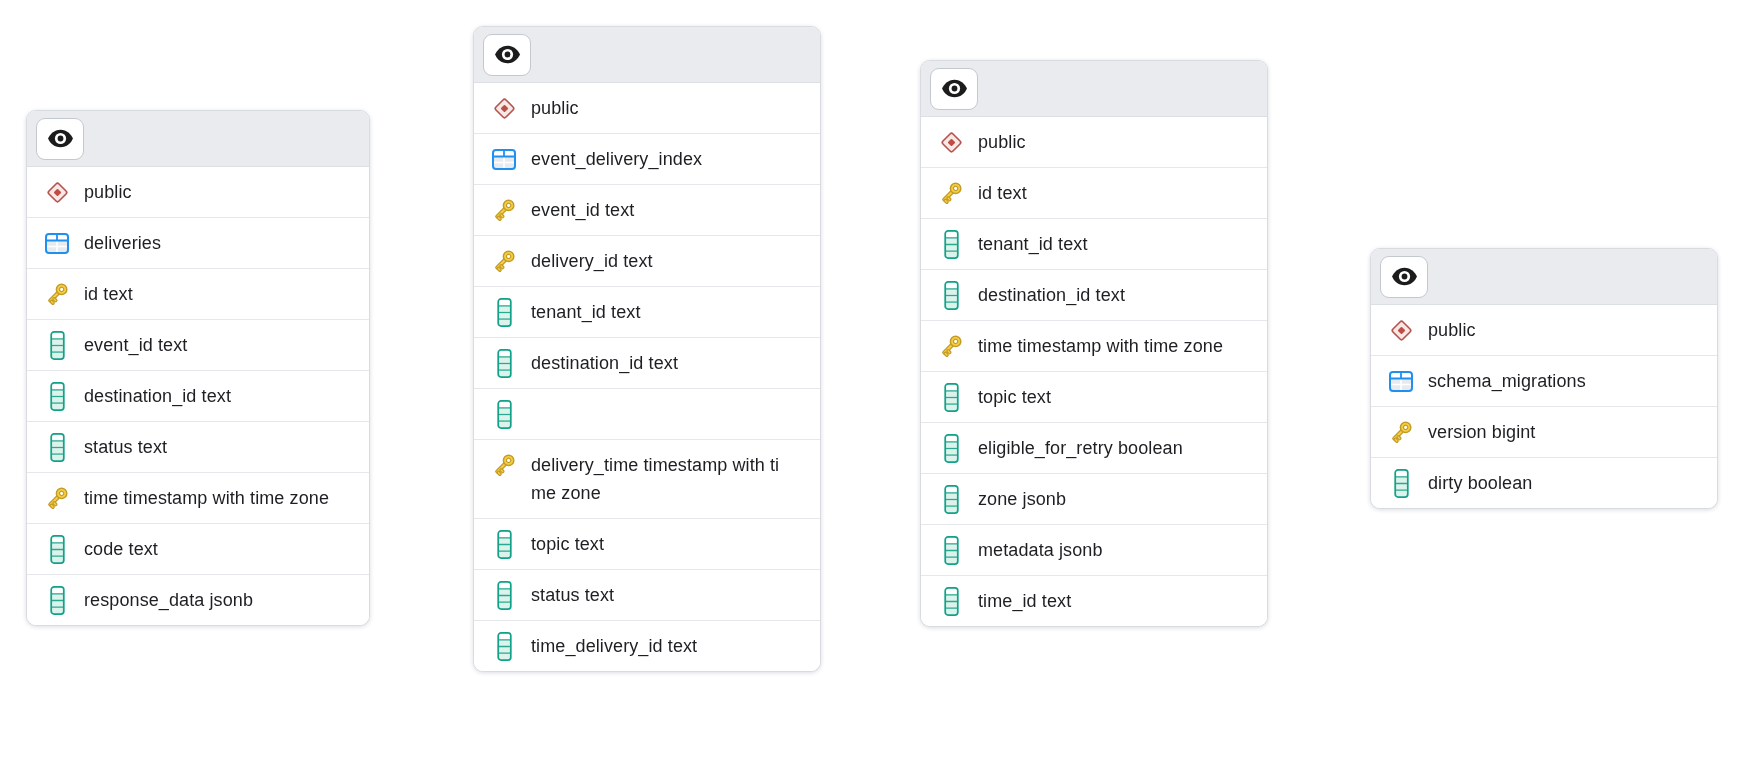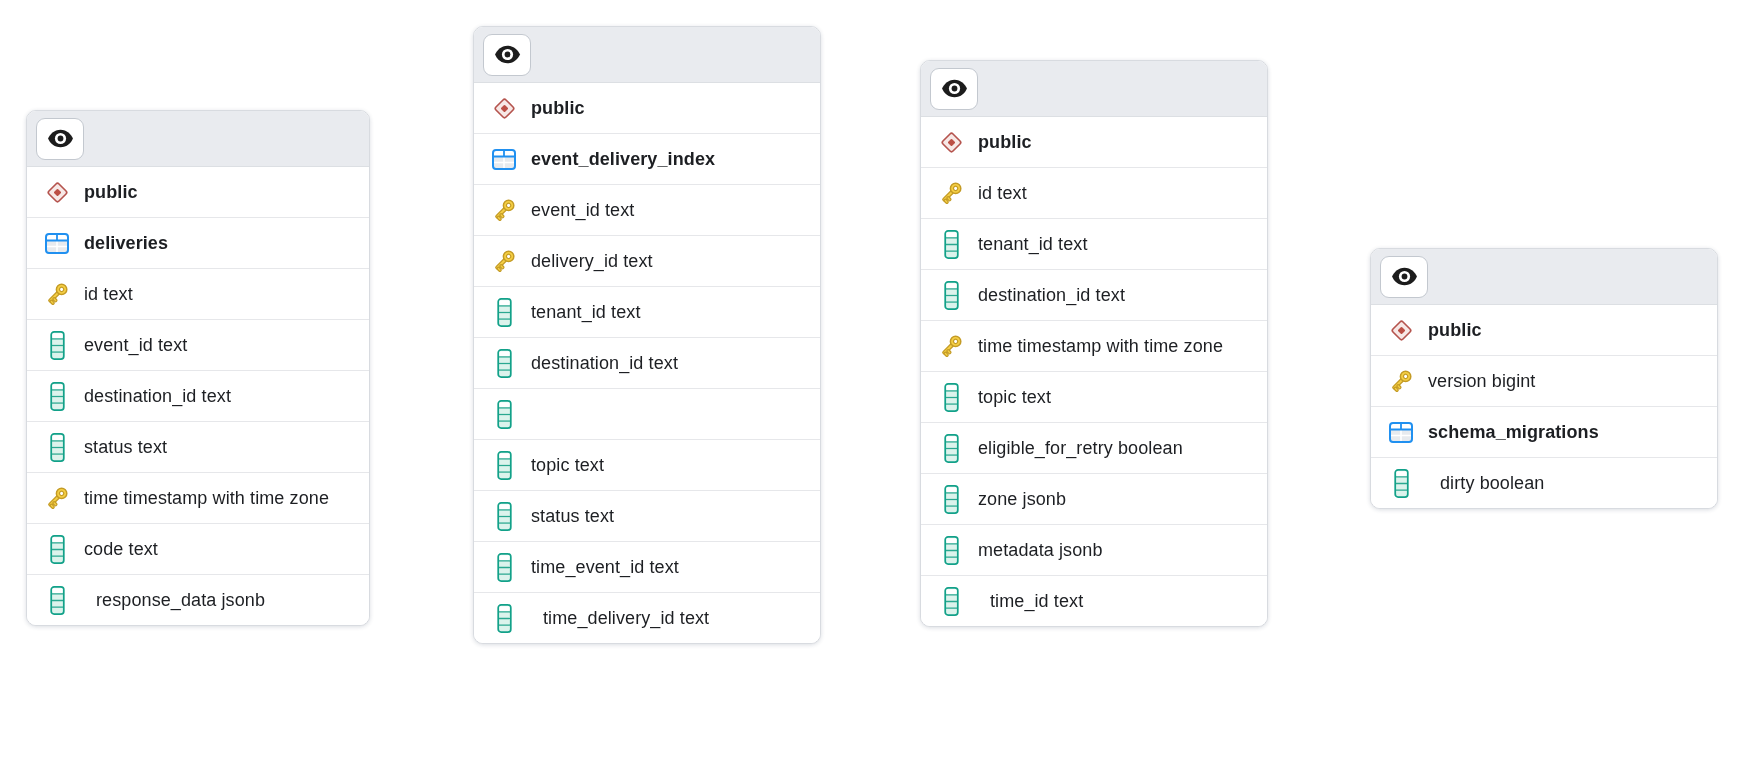--- a/index.html
+++ b/index.html
@@ -25,30 +25,30 @@
     border:1.5px solid #c3c8cf;border-radius:9px;
     display:flex;align-items:center;justify-content:center;
     cursor:pointer;padding:0;box-sizing:border-box;
   }
   .row{
     display:flex;align-items:flex-start;
     border-bottom:1px solid #e6e7ea;
     padding:11px 10px 11px 0;box-sizing:border-box;min-height:50px;
     background:#ffffff;
   }
-  .rows .row:last-child{border-bottom:none;gap:12px;}
+  .rows .row:last-child{border-bottom:none;}
   .icon-slot{
     width:34px;min-width:34px;margin-left:13px;margin-right:10px;
     height:28px;display:flex;align-items:center;justify-content:center;
   }
   .row-label{
     font-size:18px;line-height:28px;letter-spacing:.1px;
     word-break:break-all;max-width:250px;color:#1d1f23;
   }
-  .bold{font-weight:bold;}
+  .bold{font-weight:normal;}
 </style>
 </head>
 <body>
 
 <div class="canvas" id="diagram-canvas">
     <div class="card" style="left: 26px; top: 110px; width: 344px;">
     <div class="card-header">
       <button class="eye-btn">
         <span style="display:flex;">
           <svg width="27" height="21" viewBox="0 0 26 20">
@@ -280,20 +280,35 @@
       <svg width="15" height="29" viewBox="0 0 15 30">
         <rect x="1" y="1" width="13" height="28" rx="3" fill="#dcf3ec" stroke="#12a189" stroke-width="1.8"></rect>
         <rect x="2.2" y="2.2" width="10.6" height="5.4" rx="1.5" fill="#ffffff"></rect>
         <line x1="1.8" y1="8.2" x2="13.2" y2="8.2" stroke="#2aa890" stroke-width="1.3"></line>
         <line x1="1.8" y1="15" x2="13.2" y2="15" stroke="#2aa890" stroke-width="1.3"></line>
         <line x1="1.8" y1="21.8" x2="13.2" y2="21.8" stroke="#2aa890" stroke-width="1.3"></line>
       </svg>
     </span>
   </div>
         <div class="row">
+    <span class="icon-slot">
+      <svg width="28" height="28" viewBox="0 0 28 28">
+        <g transform="rotate(45 14 14)">
+          <rect x="12.4" y="11.5" width="3.2" height="13.2" rx="1.2" fill="#f6d045" stroke="#c49b25" stroke-width="1.3"></rect>
+          <rect x="14.2" y="18.2" width="4.6" height="2.6" rx="1.2" fill="#f6d045" stroke="#c49b25" stroke-width="1.2"></rect>
+          <rect x="14.2" y="22" width="4.6" height="2.6" rx="1.2" fill="#f6d045" stroke="#c49b25" stroke-width="1.2"></rect>
+          <circle cx="14" cy="7.5" r="5.2" fill="#f6d045" stroke="#c49b25" stroke-width="1.5"></circle>
+          <circle cx="14" cy="7.5" r="2.1" fill="#ffffff" stroke="#c49b25" stroke-width="1.2"></circle>
+        </g>
+      </svg>
+    </span>
+
+    <span class="row-label"><span>delivery_time</span> <span>timestamp with time zone</span></span>
+  </div>
+        <div class="row">
 
     <span class="icon-slot">
       <svg width="15" height="29" viewBox="0 0 15 30">
         <rect x="1" y="1" width="13" height="28" rx="3" fill="#dcf3ec" stroke="#12a189" stroke-width="1.8"></rect>
         <rect x="2.2" y="2.2" width="10.6" height="5.4" rx="1.5" fill="#ffffff"></rect>
         <line x1="1.8" y1="8.2" x2="13.2" y2="8.2" stroke="#2aa890" stroke-width="1.3"></line>
         <line x1="1.8" y1="15" x2="13.2" y2="15" stroke="#2aa890" stroke-width="1.3"></line>
         <line x1="1.8" y1="21.8" x2="13.2" y2="21.8" stroke="#2aa890" stroke-width="1.3"></line>
       </svg>
     </span>
@@ -304,33 +319,20 @@
     <span class="icon-slot">
       <svg width="15" height="29" viewBox="0 0 15 30">
         <rect x="1" y="1" width="13" height="28" rx="3" fill="#dcf3ec" stroke="#12a189" stroke-width="1.8"></rect>
         <rect x="2.2" y="2.2" width="10.6" height="5.4" rx="1.5" fill="#ffffff"></rect>
         <line x1="1.8" y1="8.2" x2="13.2" y2="8.2" stroke="#2aa890" stroke-width="1.3"></line>
         <line x1="1.8" y1="15" x2="13.2" y2="15" stroke="#2aa890" stroke-width="1.3"></line>
         <line x1="1.8" y1="21.8" x2="13.2" y2="21.8" stroke="#2aa890" stroke-width="1.3"></line>
       </svg>
     </span>
     <span class="row-label"><span>status</span> <span>text</span></span>
-  </div>
-        <div class="row">
-
-    <span class="icon-slot">
-      <svg width="15" height="29" viewBox="0 0 15 30">
-        <rect x="1" y="1" width="13" height="28" rx="3" fill="#dcf3ec" stroke="#12a189" stroke-width="1.8"></rect>
-        <rect x="2.2" y="2.2" width="10.6" height="5.4" rx="1.5" fill="#ffffff"></rect>
-        <line x1="1.8" y1="8.2" x2="13.2" y2="8.2" stroke="#2aa890" stroke-width="1.3"></line>
-        <line x1="1.8" y1="15" x2="13.2" y2="15" stroke="#2aa890" stroke-width="1.3"></line>
-        <line x1="1.8" y1="21.8" x2="13.2" y2="21.8" stroke="#2aa890" stroke-width="1.3"></line>
-      </svg>
-    </span>
-    <span class="row-label"><span>time_event_id</span> <span>text</span></span>
   </div>
         <div class="row">
 
     <span class="icon-slot">
       <svg width="15" height="29" viewBox="0 0 15 30">
         <rect x="1" y="1" width="13" height="28" rx="3" fill="#dcf3ec" stroke="#12a189" stroke-width="1.8"></rect>
         <rect x="2.2" y="2.2" width="10.6" height="5.4" rx="1.5" fill="#ffffff"></rect>
         <line x1="1.8" y1="8.2" x2="13.2" y2="8.2" stroke="#2aa890" stroke-width="1.3"></line>
         <line x1="1.8" y1="15" x2="13.2" y2="15" stroke="#2aa890" stroke-width="1.3"></line>
         <line x1="1.8" y1="21.8" x2="13.2" y2="21.8" stroke="#2aa890" stroke-width="1.3"></line>
@@ -505,47 +507,47 @@
           <svg width="23" height="23" viewBox="0 0 24 24">
             <g transform="rotate(45 12 12)">
               <rect x="4.6" y="4.6" width="14.8" height="14.8" rx="2.2" fill="#f7e8e6" stroke="#b5544e" stroke-width="1.7"></rect>
               <rect x="9.1" y="9.1" width="5.8" height="5.8" rx="1" fill="#bc4f45"></rect>
             </g>
           </svg>
         </span>
         <span class="row-label bold">public</span>
       </div>
       <div class="row">
-    <span class="icon-slot">
-      <svg width="28" height="28" viewBox="0 0 28 28">
-        <g transform="rotate(45 14 14)">
-          <rect x="12.4" y="11.5" width="3.2" height="13.2" rx="1.2" fill="#f6d045" stroke="#c49b25" stroke-width="1.3"></rect>
-          <rect x="14.2" y="18.2" width="4.6" height="2.6" rx="1.2" fill="#f6d045" stroke="#c49b25" stroke-width="1.2"></rect>
-          <rect x="14.2" y="22" width="4.6" height="2.6" rx="1.2" fill="#f6d045" stroke="#c49b25" stroke-width="1.2"></rect>
-          <circle cx="14" cy="7.5" r="5.2" fill="#f6d045" stroke="#c49b25" stroke-width="1.5"></circle>
-          <circle cx="14" cy="7.5" r="2.1" fill="#ffffff" stroke="#c49b25" stroke-width="1.2"></circle>
-        </g>
-      </svg>
-    </span>
-
-    <span class="row-label"><span>version</span> <span>bigint</span></span>
-  </div>
-    <div class="row">
         <span class="icon-slot">
           <svg width="24" height="21" viewBox="0 0 24 21">
             <rect x="2" y="8" width="20" height="11" fill="#e7eaee"></rect>
             <line x1="12" y1="8" x2="12" y2="19" stroke="#ffffff" stroke-width="1.6"></line>
             <line x1="2" y1="13.5" x2="22" y2="13.5" stroke="#ffffff" stroke-width="1.6"></line>
             <rect x="1" y="1" width="22" height="19" rx="3" fill="none" stroke="#2090f0" stroke-width="2"></rect>
             <line x1="2" y1="7.5" x2="22" y2="7.5" stroke="#2090f0" stroke-width="1.8"></line>
             <line x1="12" y1="2" x2="12" y2="7.5" stroke="#2090f0" stroke-width="1.8"></line>
           </svg>
         </span>
         <span class="row-label bold">schema_migrations</span>
       </div>
+    <div class="row">
+    <span class="icon-slot">
+      <svg width="28" height="28" viewBox="0 0 28 28">
+        <g transform="rotate(45 14 14)">
+          <rect x="12.4" y="11.5" width="3.2" height="13.2" rx="1.2" fill="#f6d045" stroke="#c49b25" stroke-width="1.3"></rect>
+          <rect x="14.2" y="18.2" width="4.6" height="2.6" rx="1.2" fill="#f6d045" stroke="#c49b25" stroke-width="1.2"></rect>
+          <rect x="14.2" y="22" width="4.6" height="2.6" rx="1.2" fill="#f6d045" stroke="#c49b25" stroke-width="1.2"></rect>
+          <circle cx="14" cy="7.5" r="5.2" fill="#f6d045" stroke="#c49b25" stroke-width="1.5"></circle>
+          <circle cx="14" cy="7.5" r="2.1" fill="#ffffff" stroke="#c49b25" stroke-width="1.2"></circle>
+        </g>
+      </svg>
+    </span>
+
+    <span class="row-label"><span>version</span> <span>bigint</span></span>
+  </div>
         <div class="row">
 
     <span class="icon-slot">
       <svg width="15" height="29" viewBox="0 0 15 30">
         <rect x="1" y="1" width="13" height="28" rx="3" fill="#dcf3ec" stroke="#12a189" stroke-width="1.8"></rect>
         <rect x="2.2" y="2.2" width="10.6" height="5.4" rx="1.5" fill="#ffffff"></rect>
         <line x1="1.8" y1="8.2" x2="13.2" y2="8.2" stroke="#2aa890" stroke-width="1.3"></line>
         <line x1="1.8" y1="15" x2="13.2" y2="15" stroke="#2aa890" stroke-width="1.3"></line>
         <line x1="1.8" y1="21.8" x2="13.2" y2="21.8" stroke="#2aa890" stroke-width="1.3"></line>
       </svg>

